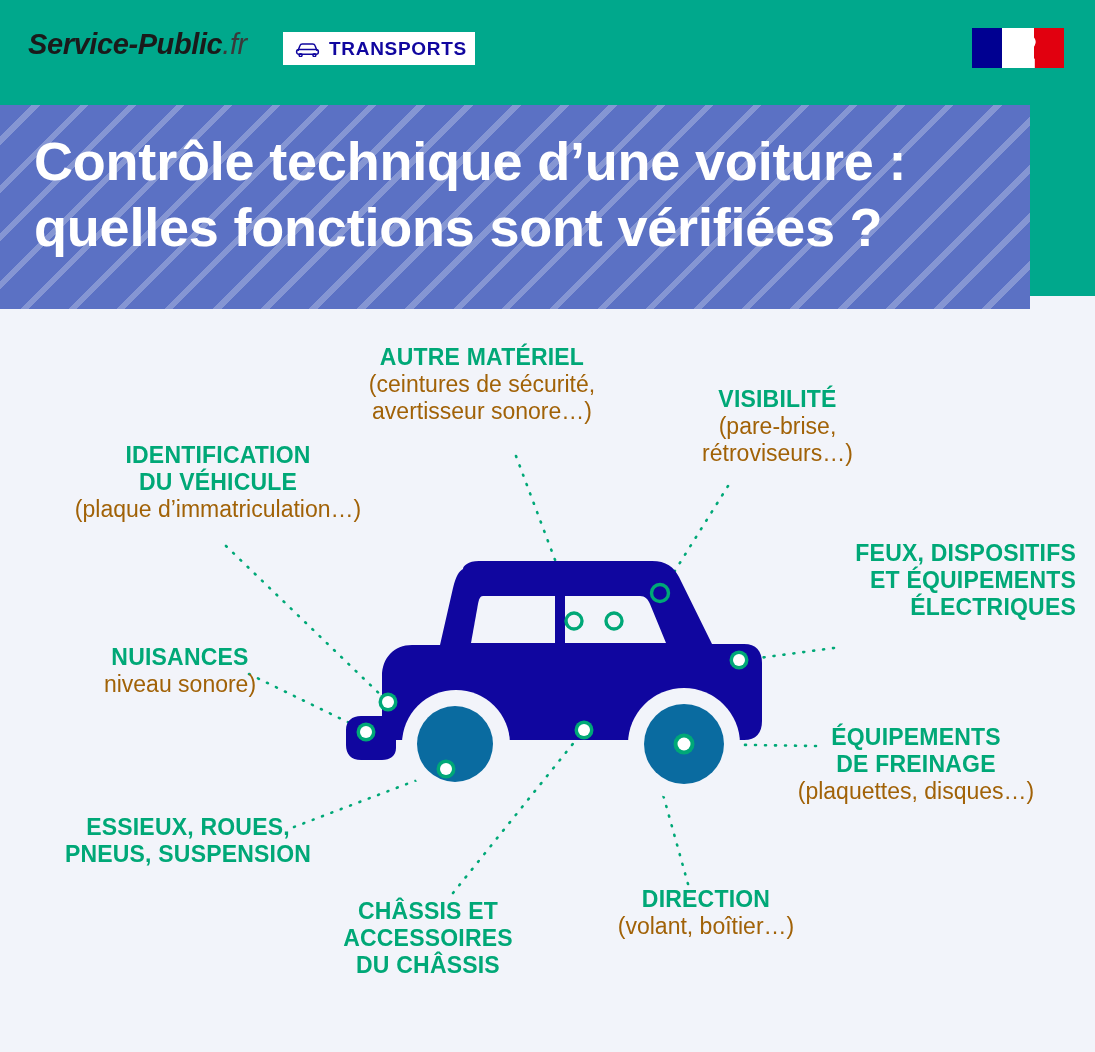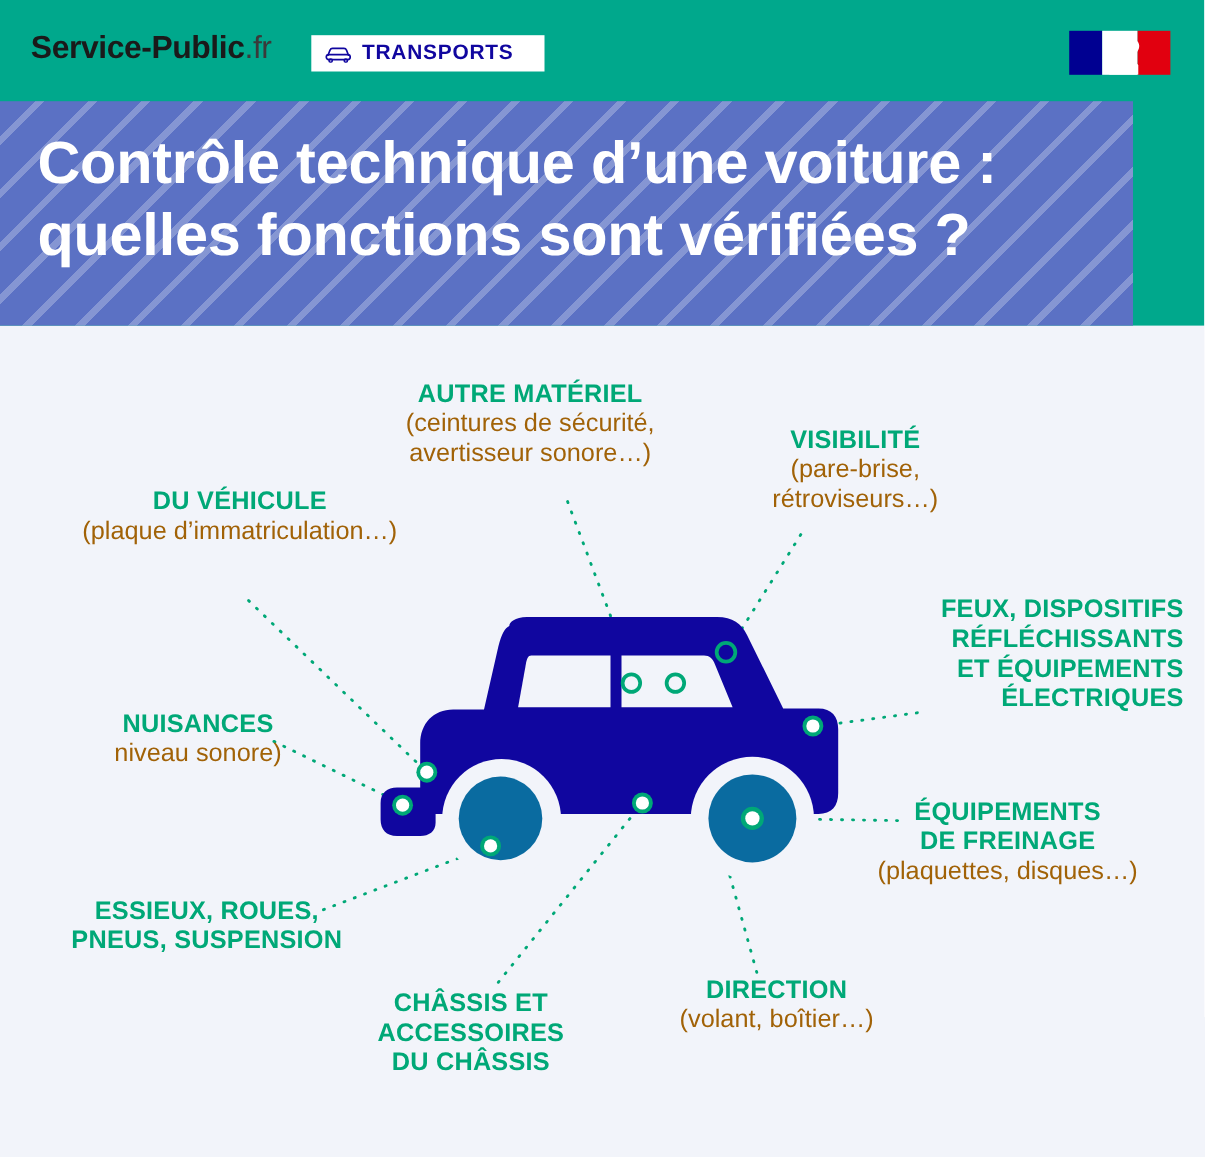--- a/index.html
+++ b/index.html
@@ -28,34 +28,35 @@
   }
   .brand {
     position: absolute;
     left: 28px; top: 28px;
     font-size: 29px;
     letter-spacing: -0.4px;
     color: #1a1a1a;
     font-weight: 700;
     font-family: "Liberation Sans", sans-serif;
     white-space: nowrap;
+    font-style: italic;
   }
   .brand .suffix {
     font-weight: 400;
     color: #3a3a3a;
   }
   .tag-badge {
     position: absolute;
     left: 283px; top: 32px;
     height: 33px;
     background: #ffffff;
     display: flex;
     align-items: center;
     gap: 9px;
-    padding: 0 28px 0 12px;
+    padding: 0 8px 0 12px;
     box-sizing: border-box;
   }
   .tag-badge .tag-label {
     color: #10069F;
     font-size: 19px;
     font-weight: 600;
     letter-spacing: 0.7px;
     white-space: nowrap;
   }
   .flag-emblem {
@@ -65,21 +66,21 @@
     height: 40px;
     display: flex;
   }
   .flag-emblem .f-blue { width: 33%; background: #000091; }
   .flag-emblem .f-white { width: 34%; background: #ffffff; position: relative; }
   .flag-emblem .f-red { width: 33%; background: #E1000F; }
 
   
   .title-banner {
     position: absolute;
-    left: 0; top: 92px;
+    left: 0; top: 105px;
     width: 1030px;
     height: 204px;
     background-color: #5B71C4;
     background-image: repeating-linear-gradient(
         -45deg,
         rgba(255,255,255,0.00) 0px,
         rgba(255,255,255,0.00) 28px,
         rgba(255,255,255,0.26) 28px,
         rgba(255,255,255,0.26) 34px);
     box-sizing: border-box;
@@ -275,27 +276,27 @@
       <span class="lab-sub">avertisseur sonore…)</span>
     </div>
 
     <div class="label ta-center" style="left:654px; top:90px; width:215px;">
       <span class="lab-title">VISIBILITÉ</span>
       <span class="lab-sub">(pare-brise,</span>
       <span class="lab-sub">rétroviseurs…)</span>
     </div>
 
     <div class="label ta-center" style="left:22px; top:146px; width:360px;">
+      <span class="lab-title">IDENTIFICATION</span>
       <span class="lab-title">DU VÉHICULE</span>
       <span class="lab-sub">(plaque d’immatriculation…)</span>
     </div>
 
     <div class="label ta-right" style="left:740px; top:244px; width:320px;">
       <span class="lab-title">FEUX, DISPOSITIFS</span>
-      <span class="lab-title">RÉFLÉCHISSANTS</span>
       <span class="lab-title">ET ÉQUIPEMENTS</span>
       <span class="lab-title">ÉLECTRIQUES</span>
     </div>
 
     <div class="label ta-center" style="left:48px; top:348px; width:232px;">
       <span class="lab-title">NUISANCES</span>
       <span class="lab-sub">niveau sonore)</span>
     </div>
 
     <div class="label ta-center" style="left:762px; top:428px; width:276px;">

